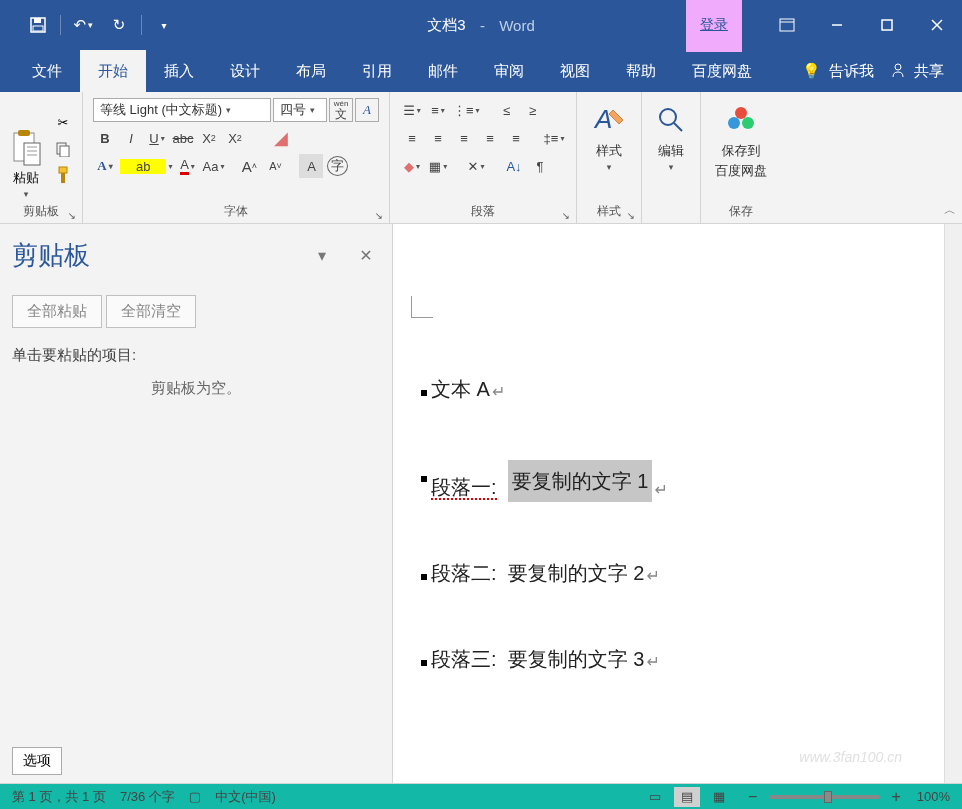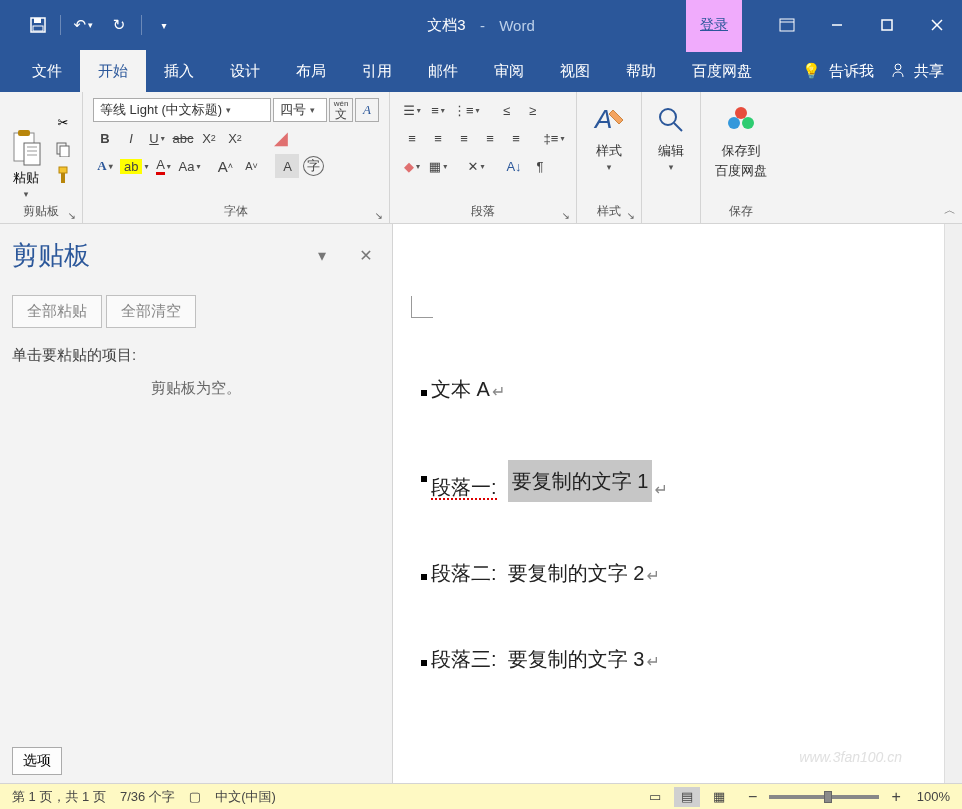--- a/index.html
+++ b/index.html
@@ -80,21 +80,21 @@
 .doc-content { padding: 150px 30px 0 38px; font-size: 20px; color: #222; line-height: 1.5; }
 .doc-line { display: flex; align-items: flex-end; margin-bottom: 56px; position: relative; }
 .bullet { width: 6px; height: 6px; background: #000; position: absolute; left: -10px; top: 16px; }
 .para-mark { color: #888; font-size: 16px; margin-left: 2px; }
 .selected { background: #c6c6c6; padding: 6px 4px; }
 .squiggle { border-bottom: 2px dotted #d00; }
 
 .scrollbar-v { position: absolute; right: 0; top: 0; width: 18px; height: 100%; background: #f0f0f0; border-left: 1px solid #ddd; }
 
 
-.statusbar { height: 26px; background: #fef9c3; border-top: 1px solid #d4d4d4; display: flex; align-items: center; padding: 0 12px; font-size: 13px; color: #444; gap: 14px; }
+.statusbar { height: 26px; background: #14b8a6; border-top: 1px solid #d4d4d4; display: flex; align-items: center; padding: 0 12px; font-size: 13px; color: #444; gap: 14px; }
 .status-right { margin-left: auto; display: flex; align-items: center; gap: 6px; }
 .view-btn { width: 26px; height: 20px; display: flex; align-items: center; justify-content: center; border: 1px solid transparent; }
 .view-btn.active { background: #d0d0d0; }
 .zoom-slider { width: 110px; height: 4px; background: #888; position: relative; margin: 0 6px; }
 .zoom-thumb { position: absolute; left: 50%; top: -4px; width: 8px; height: 12px; background: #8a8a8a; border: 1px solid #666; }
 .watermark { position: absolute; right: 60px; bottom: 18px; color: #e0e0e0; font-size: 14px; font-style: italic; pointer-events: none; }
 </style>
 </head>
 <body>
 
@@ -240,21 +240,21 @@
               <span style="text-decoration:line-through">abc</span>
             </div>
           <div class="rbtn">X<sub style="font-size:9px">2</sub></div>
           <div class="rbtn">X<sup style="font-size:9px">2</sup></div>
           <div style="width:18px"></div>
           <div class="rbtn" style="color:#e07070;font-size:18px">◢</div>
         </div>
         <div class="font-row">
           <div class="rbtn" style="color:#2B579A;font-weight:bold;font-family:serif">A<span class="drop">▾</span></div>
           <div class="rbtn">
-              <span style="background:#ffff00;padding:0 4px">ab</span>
+              <span style="background:#ffff00;padding:0 16px">ab</span>
               <span class="drop">▾</span>
             </div>
           <div class="rbtn">
               <span style="border-bottom:3px solid #d00">A</span>
               <span class="drop">▾</span>
             </div>
           <div class="rbtn">Aa<span class="drop">▾</span></div>
           <div style="width:8px"></div>
           <div class="rbtn" style="font-size:15px">A<span style="font-size:9px">˄</span></div>
           <div class="rbtn" style="font-size:11px">A<span style="font-size:9px">˅</span></div>

